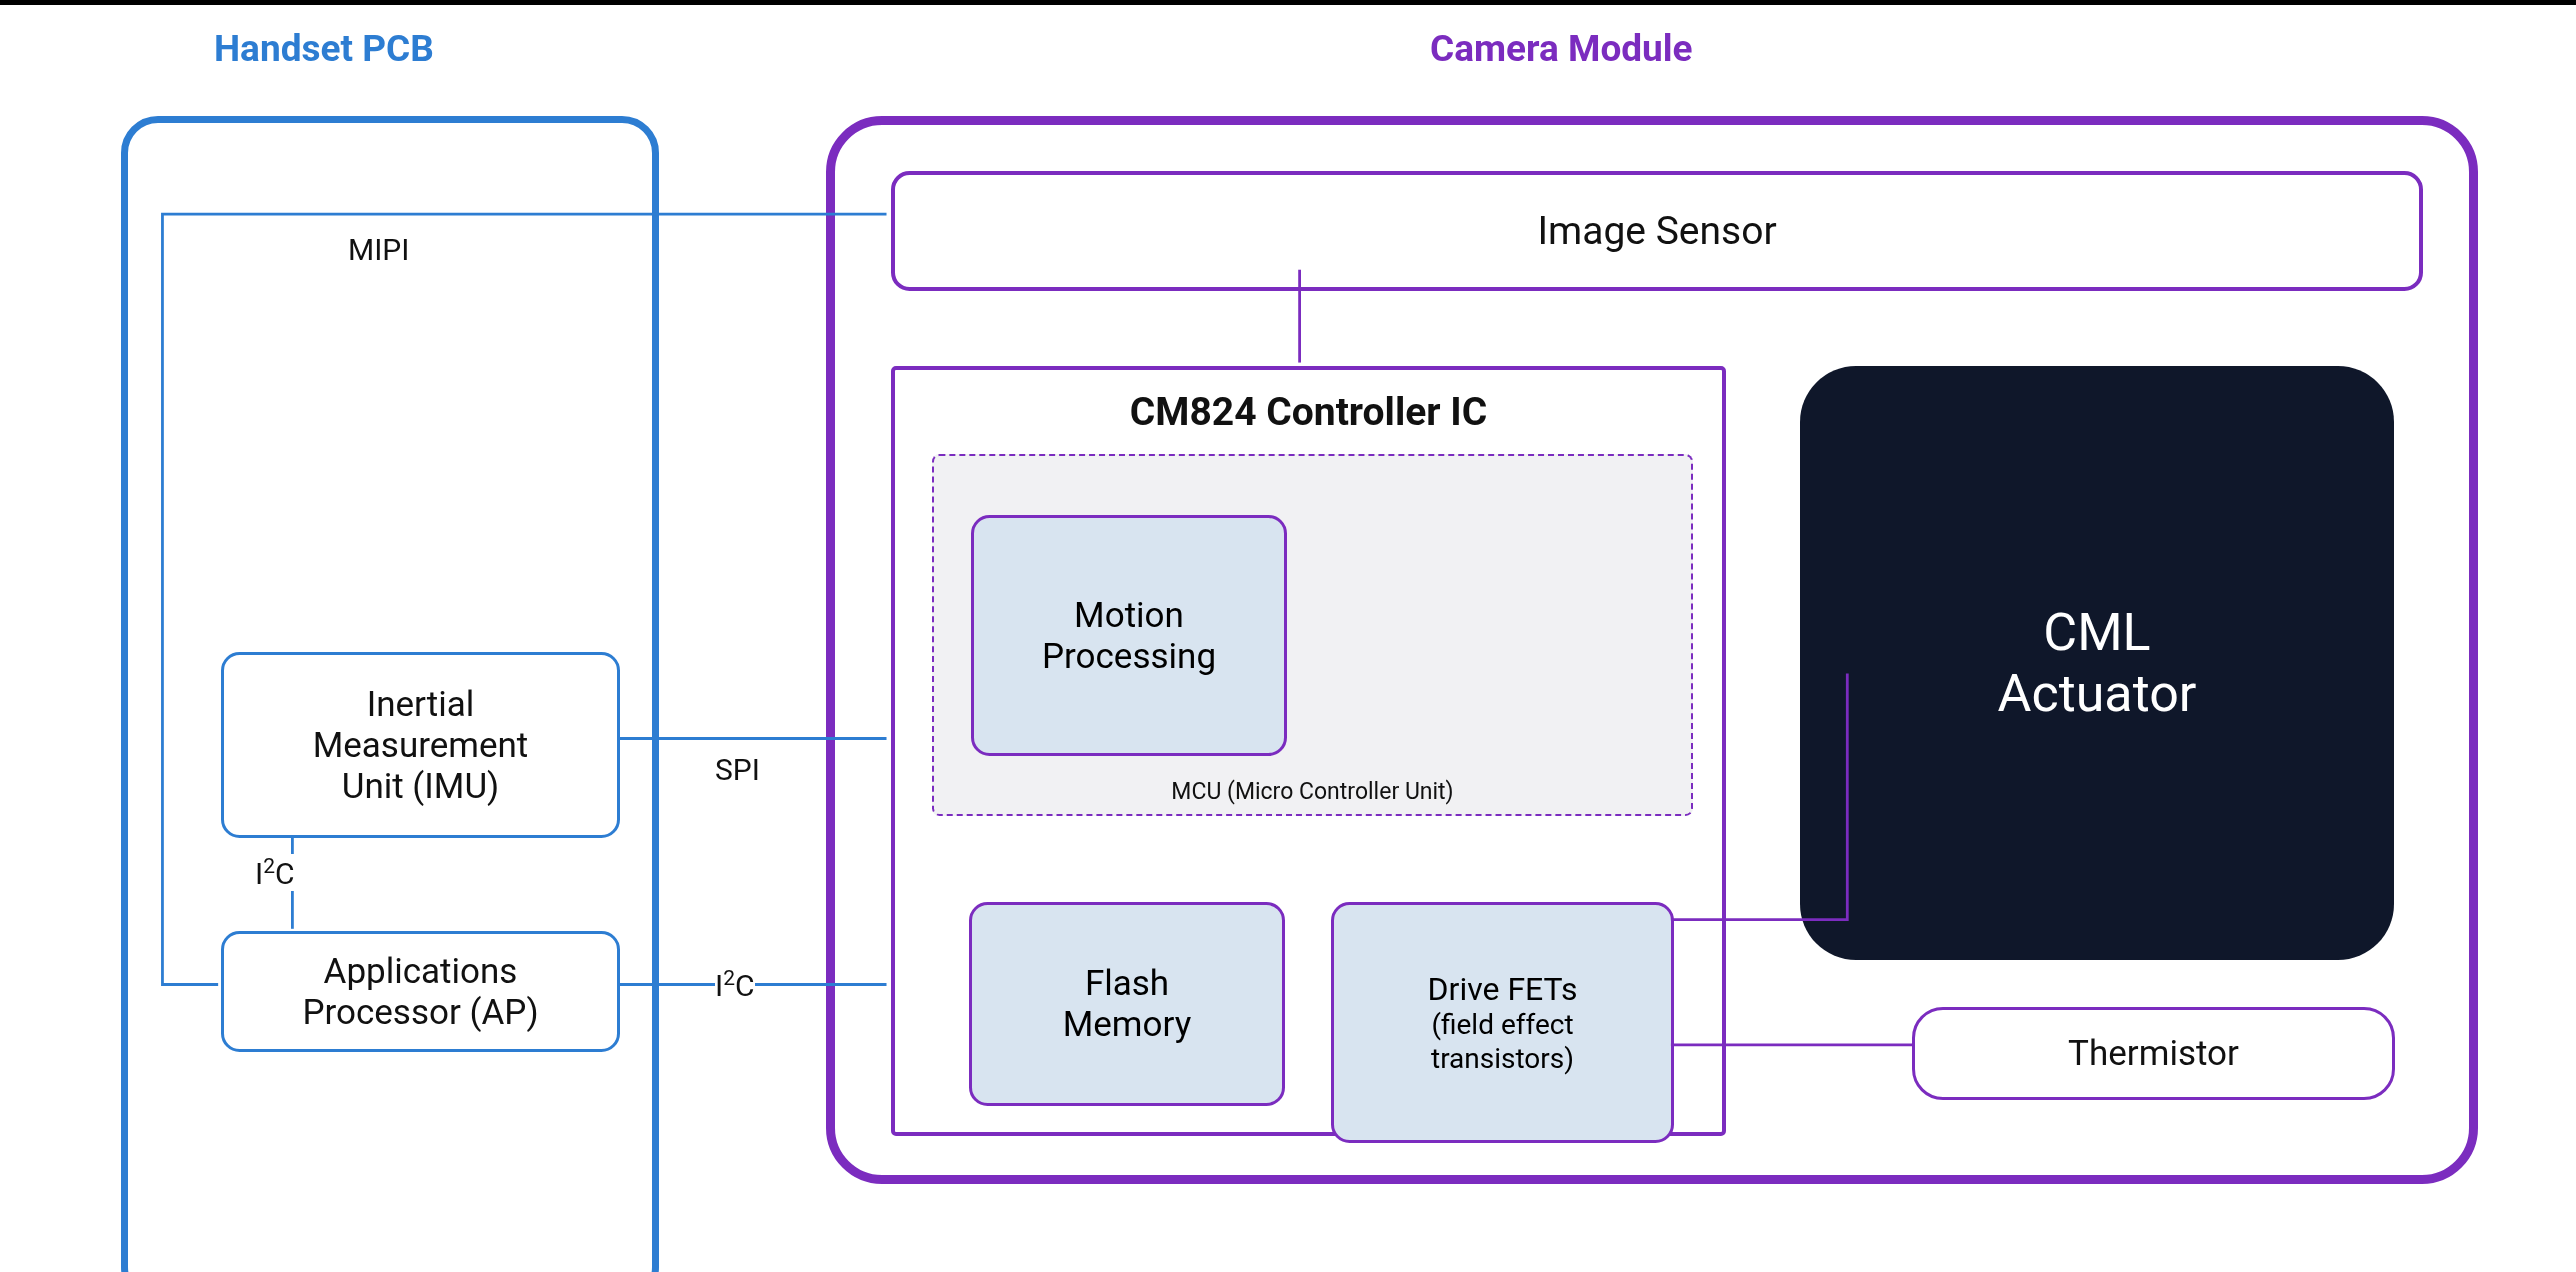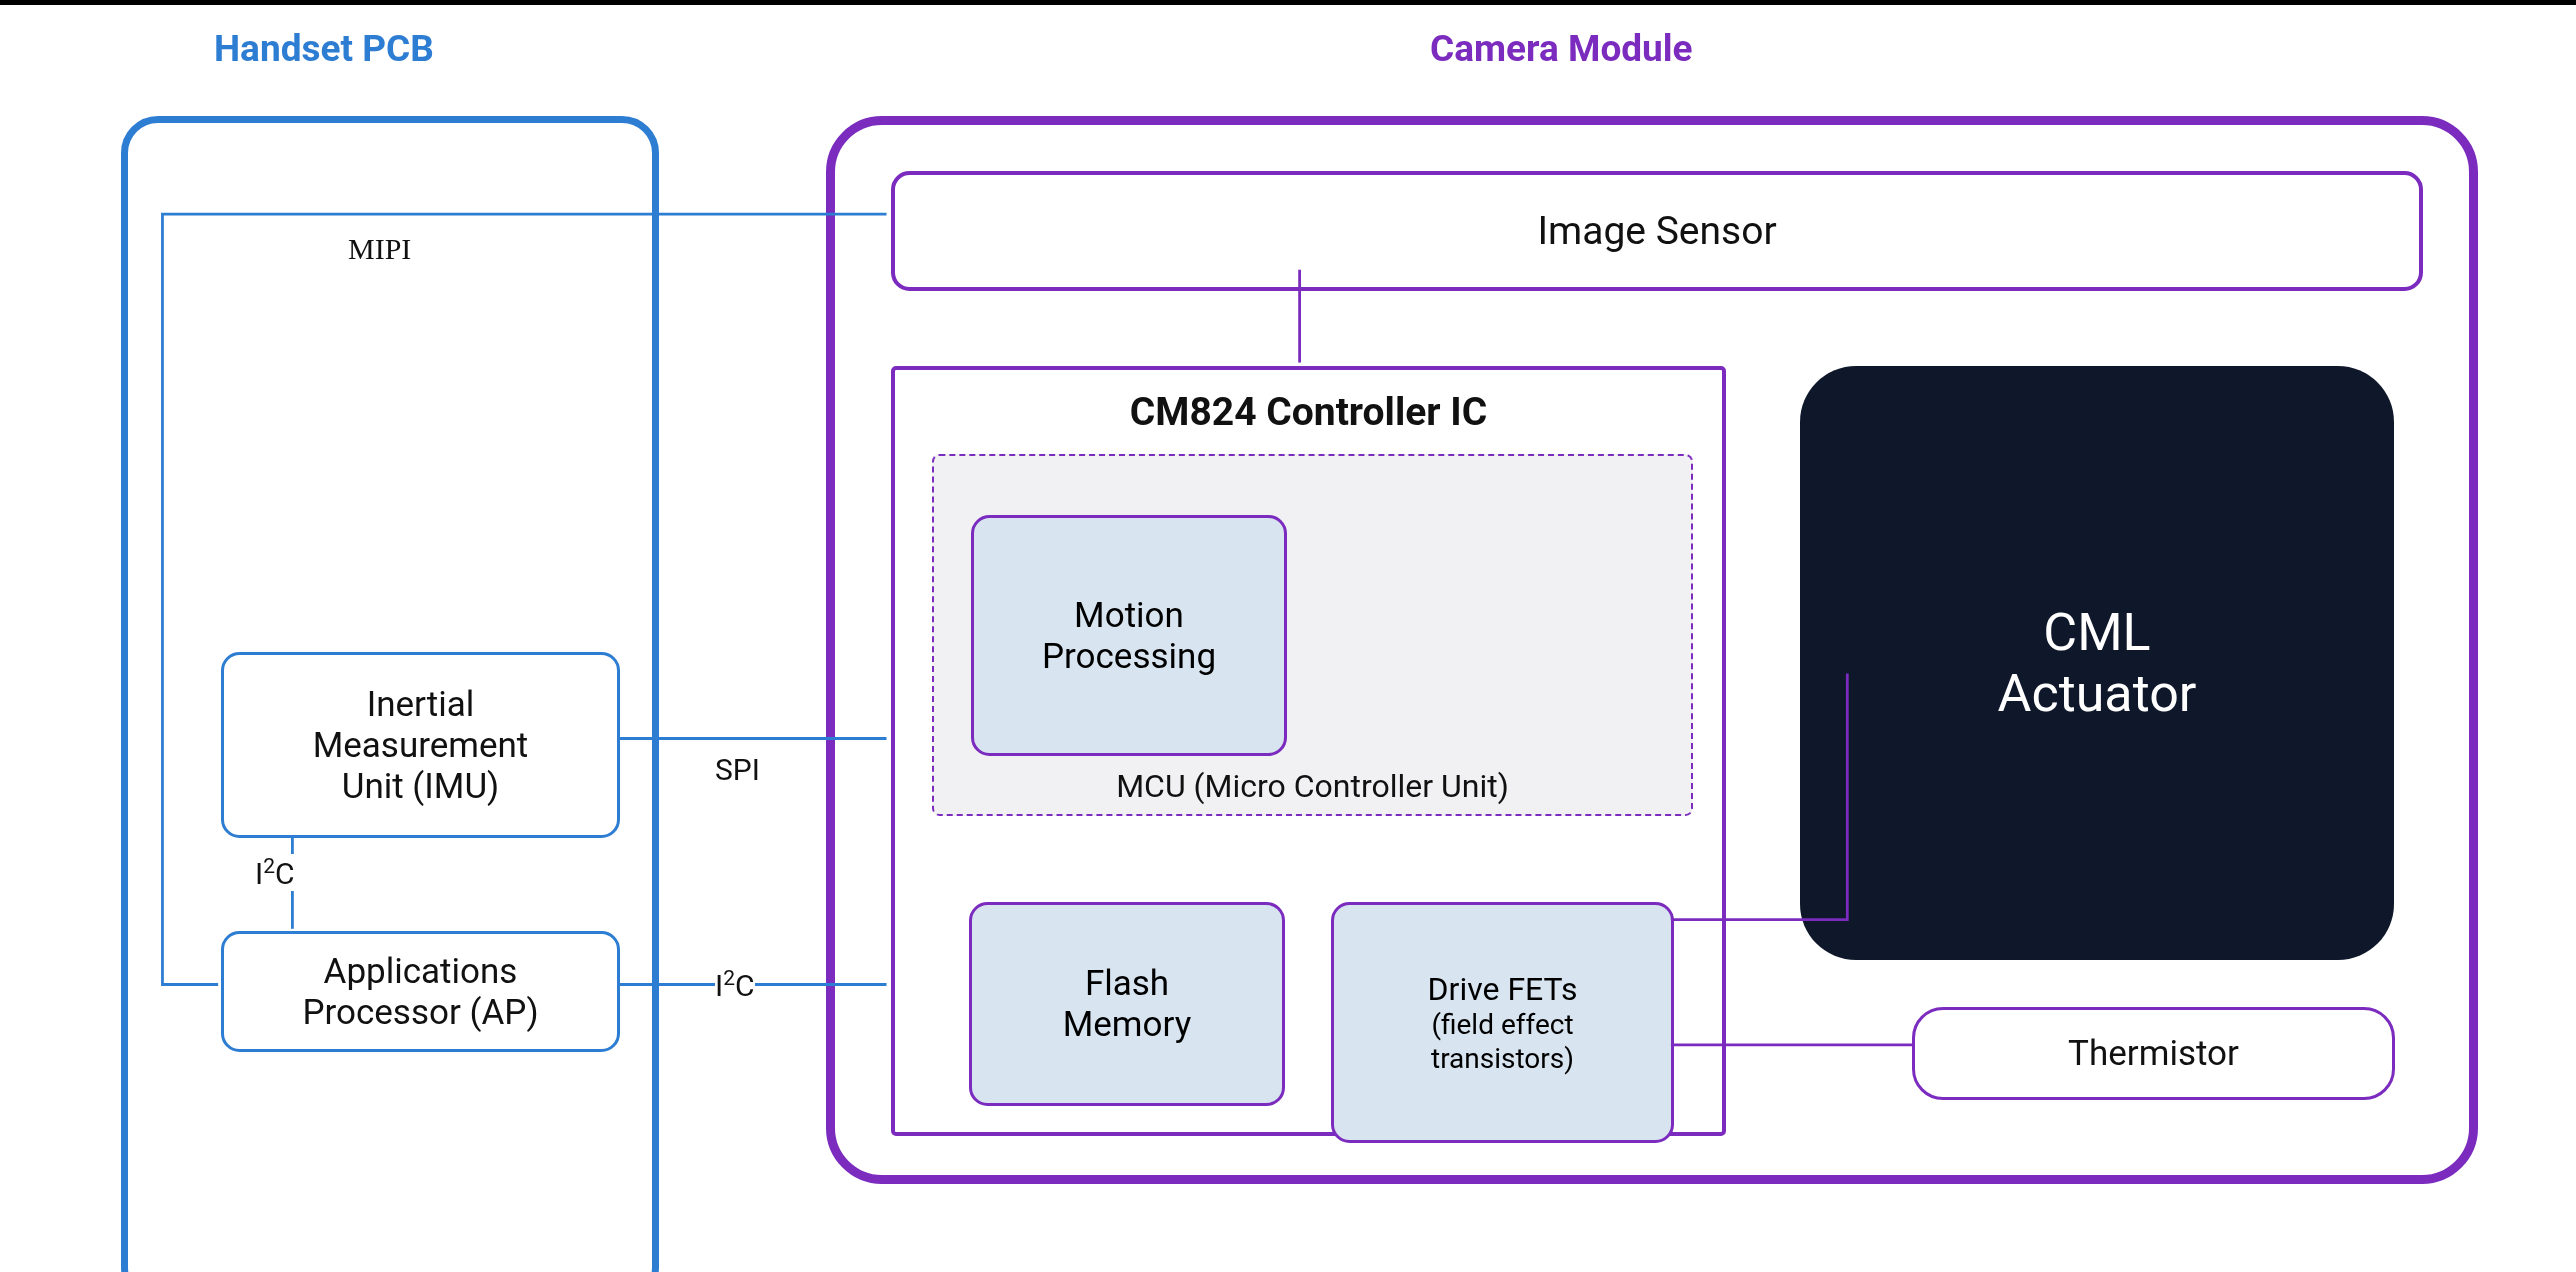--- a/index.html
+++ b/index.html
@@ -87,21 +87,21 @@
     left: 37px; top: 84px;
     width: 761px; height: 362px;
     border: 2.8px dashed #7b2cbf;
     border-radius: 7.4px;
     background: #f1f1f3;
   }
   .mcu-label {
     position: absolute;
     left: 0; right: 0; bottom: 9.3px;
     text-align: center;
-    font-size: 32px; color: #111;
+    font-size: 23px; color: #111;
   }
   .small-block {
     position: absolute;
     border: 3.7px solid #7b2cbf;
     border-radius: 18.6px;
     background: #d8e4f0;
     display: flex; align-items: center; justify-content: center;
     text-align: center;
     font-size: 35px; color: #000000; font-weight: 400; margin-top: 31px;
   }
@@ -207,17 +207,17 @@
 
   <path d="M 315 995 L 315 895" stroke="#2d7dd2" stroke-width="3" fill="none"></path>
 
   <path d="M 1400 285 L 1400 385" stroke="#7b2cbf" stroke-width="3" fill="none"></path>
 
   <path d="M 1800 985 L 1990 985 L 1990 720" stroke="#7b2cbf" stroke-width="3" fill="none"></path>
 
   <path d="M 1800 1120 L 2060 1120" stroke="#7b2cbf" stroke-width="3" fill="none"></path>
 </svg>
 
-<div class="bus-label" style="left:348px; top:227px;font-family:Liberation Serif, serif;">MIPI</div>
+<div class="bus-label" style="left:348px; top:227px;">MIPI</div>
 <div class="bus-label" style="left:715px; top:747px;">SPI</div>
 <div class="bus-label" style="left:715px; top:961px;">I<span class="sup">2</span>C</div>
 <div class="bus-label" style="left:255px; top:849px;">I<span class="sup">2</span>C</div>
 
 
 </body></html>

